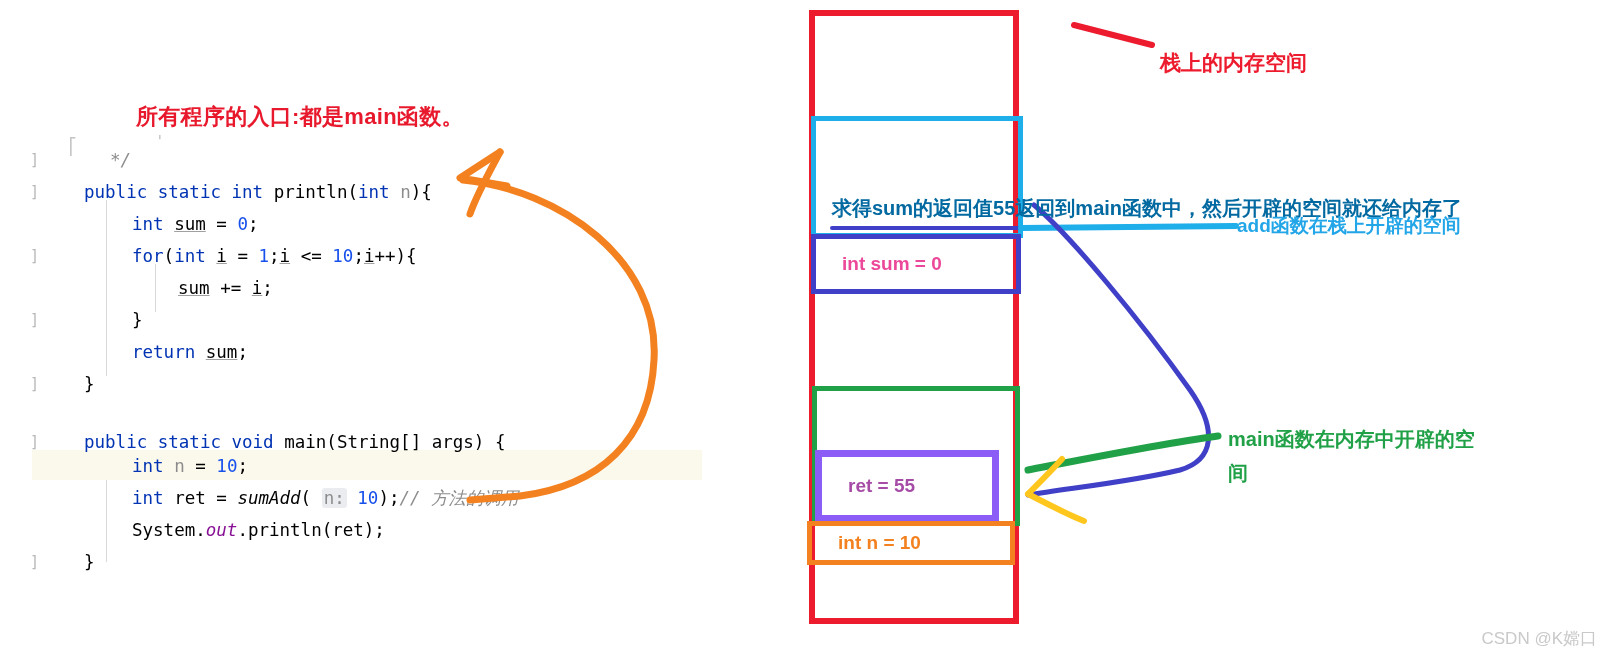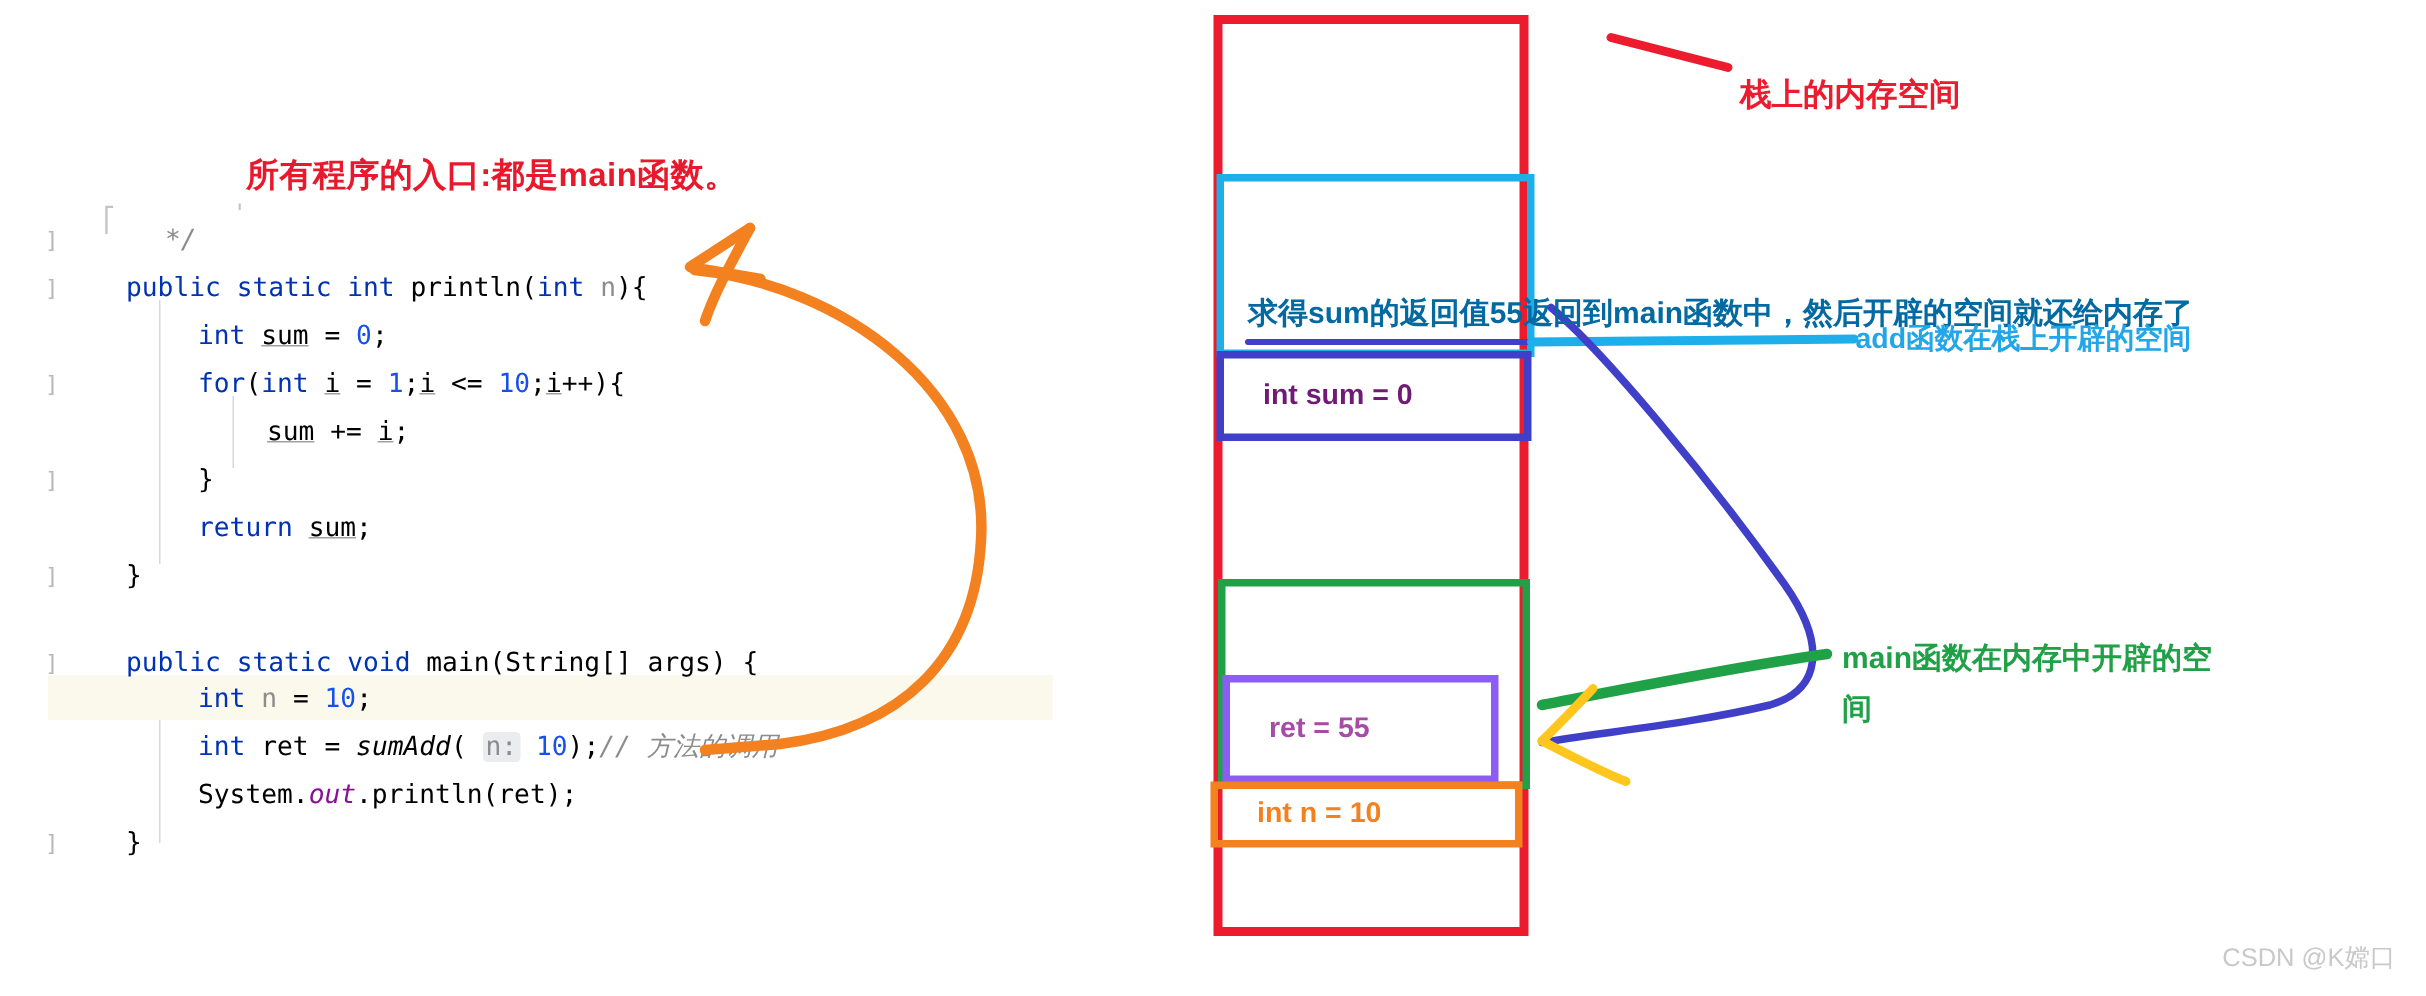--- a/index.html
+++ b/index.html
@@ -29,42 +29,42 @@
   .u{text-decoration:underline;text-decoration-color:#a0a0a0;}
   .cmt{color:#8c8c8c;font-style:italic;}
   .hint{background:#ebecf0;color:#8c8c8c;border-radius:3px;padding:0 2px;}
 
   .indent-guide{position:absolute;width:1px;background:#d8d8d8;}
   .ccorner{position:absolute;color:#c4c4c4;font-size:16px;
            font-family:"DejaVu Sans Mono",monospace;}
 
   
   .anno{position:absolute;font-weight:bold;white-space:nowrap;}
-  #title-red{left:136px;top:102px;font-size:22px;color:#e8192c;letter-spacing:0.3px;margin-left:28px;}
+  #title-red{left:136px;top:102px;font-size:22px;color:#e8192c;letter-spacing:0.3px;}
 
   #lbl-stack{left:1160px;top:33px;font-size:21px;color:#ed1b2e;margin-top:16px;}
   #lbl-return{left:832px;top:195px;font-size:20px;color:#0369a1;}
   #lbl-add{left:1237px;top:213px;font-size:19px;color:#22a6e8;}
   #lbl-main{left:1228px;top:422px;font-size:20px;color:#21a147;line-height:34px;
             white-space:normal;width:250px;}
 
   
   #diagram{position:absolute;left:0;top:0;width:1617px;height:664px;}
   .box{position:absolute;background:transparent;box-sizing:border-box;}
   .box .cap{position:absolute;left:26px;top:50%;transform:translateY(-50%);
             font-size:19px;font-weight:bold;white-space:nowrap;}
 
   #box-red   {left:809px; top:10px;  width:210px; height:614px; border:6px solid #ed1b2e;}
   #box-cyan  {left:811px; top:116px; width:212px; height:122px; border:5px solid #1eaeea;}
   #box-indigo{left:811px; top:234px; width:210px; height:60px;  border:5px solid #3f3fc8;}
   #box-green {left:812px; top:386px; width:208px; height:140px; border:5px solid #21a147;}
-  #box-purple{left:815px; top:450px; width:184px; height:72px;  border:5px solid #8b5cf6;}
+  #box-purple{left:815px; top:450px; width:184px; height:72px;  border:7px solid #8b5cf6;}
   #box-orange{left:807px; top:521px; width:208px; height:44px;  border:5px solid #f3811f;}
 
-  #cap-sum{color:#701a75;}
+  #cap-sum{color:#ec4899;}
   #cap-ret{color:#a64ca6;}
   #cap-n  {color:#f3811f;}
 
   
   #strokes{position:absolute;left:0;top:0;width:1617px;height:664px;pointer-events:none;}
 
   #watermark{position:absolute;right:20px;bottom:14px;font-size:17px;color:#c9c9c9;
              font-family:"Liberation Sans",sans-serif;}
 </style>
 </head>

